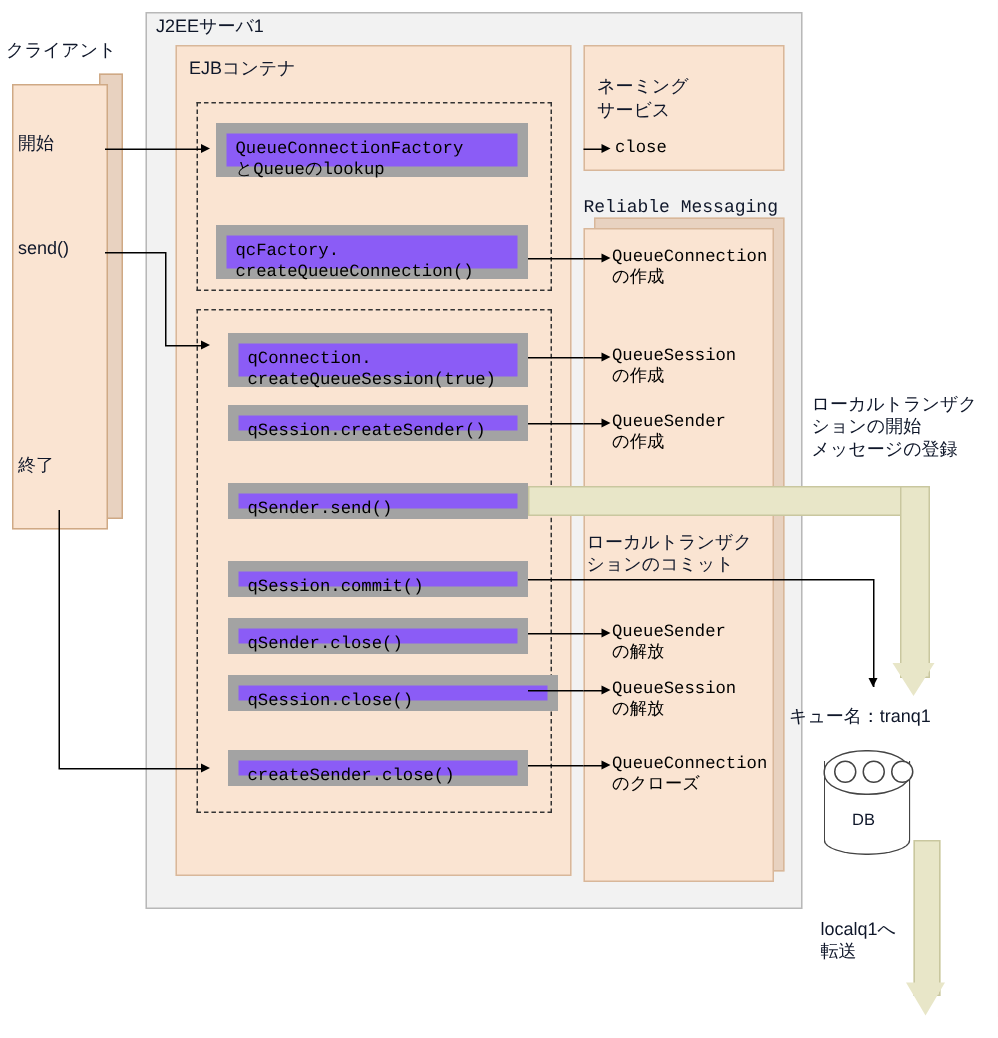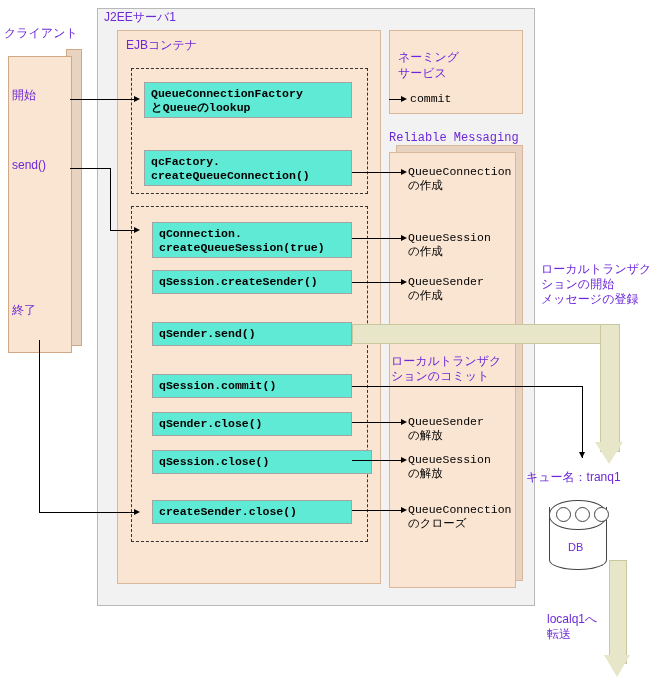--- a/index.html
+++ b/index.html
@@ -16,21 +16,21 @@
     width: 665px;
     height: 692px;
     overflow: hidden;
     background: #ffffff;
   }
   .abs { position: absolute; }
   .lbl {
     font-size: 12px;
     line-height: 14px;
     white-space: pre;
-    color: #6d28d9;
+    color: #0f172a;
   }
   .mono {
     font-family: "Liberation Mono", monospace;
     font-size: 11.5px;
     line-height: 14px;
     white-space: pre;
   }
   
   .j2ee-box {
     left: 97px; top: 8px; width: 436px; height: 596px;
@@ -89,24 +89,23 @@
   
   .dashed {
     border: 1px dashed #333;
     background: transparent;
   }
   .dash1 { left: 131px; top: 68px; width: 235px; height: 124px; }
   .dash2 { left: 131px; top: 206px; width: 235px; height: 334px; }
 
   
   .codebox {
-    background: #5eead4;
-    border: 1px solid #a3a3a3;
+    background: #8b5cf6;
+    border: 7px solid #a3a3a3;
     box-sizing: border-box;
-    font-weight: bold;
   }
   .codebox .mono { display: block; }
 
   
   .hline { background: #000; height: 1px; }
   .vline { background: #000; width: 1px; }
   .arrowhead-r {
     width: 0; height: 0;
     border-left: 6px solid #000;
     border-top: 3.5px solid transparent;
@@ -198,21 +197,21 @@
   </div>
   <div class="abs codebox" style="left:152px; top:450px; width:220px; height:24px; padding:4px 6px;">
     <span class="mono">qSession.close()</span>
   </div>
   <div class="abs codebox" style="left:152px; top:500px; width:200px; height:24px; padding:4px 6px;">
     <span class="mono">createSender.close()</span>
   </div>
 
   <div class="abs hline" style="left:389px; top:99px; width:14px;"></div>
   <div class="abs arrowhead-r" style="left:401px; top:95.5px;"></div>
-  <div class="abs mono" style="left:410px; top:92px;">commit</div>
+  <div class="abs mono" style="left:410px; top:92px;">close</div>
 
   <div class="abs hline" style="left:389px; top:172px; width:14px;"></div>
   <div class="abs arrowhead-r" style="left:401px; top:168.5px;"></div>
   <div class="abs mono" style="left:408px; top:165px;">QueueConnection
 の作成</div>
 
   <div class="abs hline" style="left:389px; top:238px; width:14px;"></div>
   <div class="abs arrowhead-r" style="left:401px; top:234.5px;"></div>
   <div class="abs mono" style="left:408px; top:231px;">QueueSession
 の作成</div>

